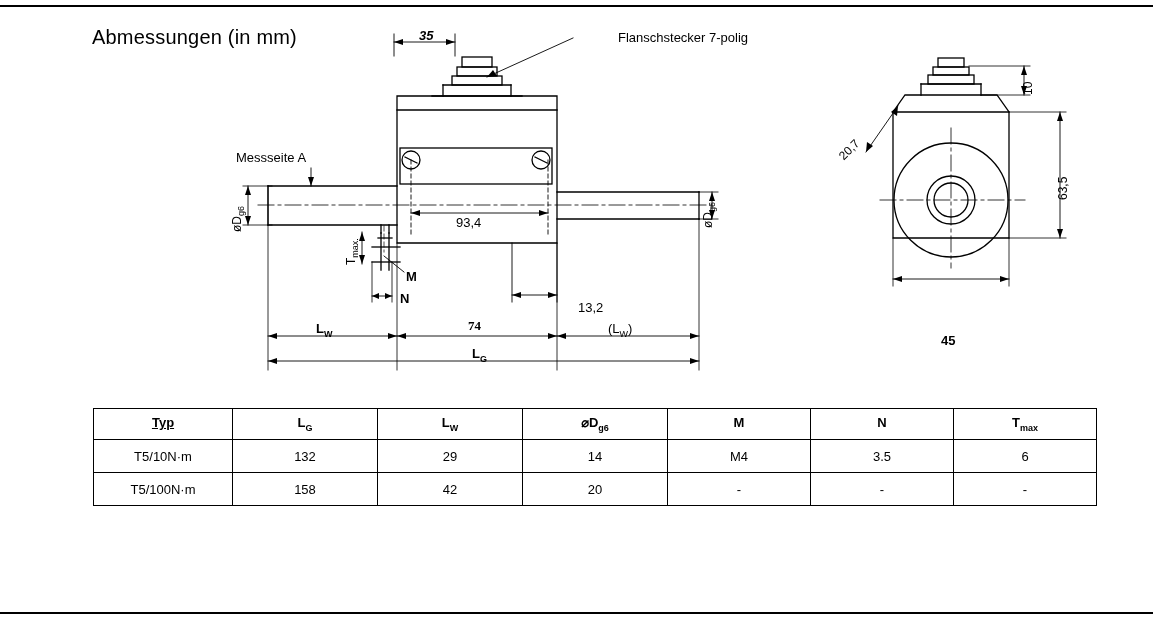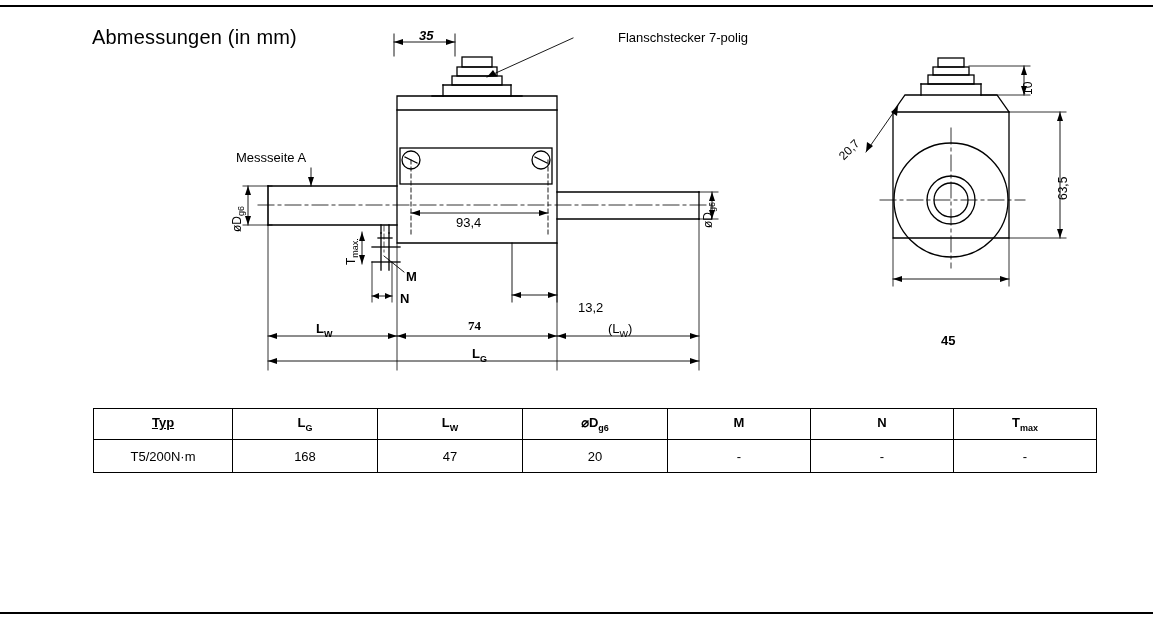--- a/index.html
+++ b/index.html
@@ -280,23 +280,32 @@
         <th class="c1"><span>L</span><sub>G</sub></th>
         <th class="c2"><span>L</span><sub>W</sub></th>
         <th class="c3"><span>⌀D</span><sub>g6</sub></th>
         <th class="c4"><span>M</span><sub></sub></th>
         <th class="c5"><span>N</span><sub></sub></th>
         <th class="c6"><span>T</span><sub>max</sub></th>
       </tr>
     </thead>
     <tbody>
       <tr>
-        <td>T5/200N·m</td>
-        <td>168</td>
-        <td>47</td>
+        <td>T5/10N·m</td>
+        <td>132</td>
+        <td>29</td>
+        <td>14</td>
+        <td>M4</td>
+        <td>3.5</td>
+        <td>6</td>
+      </tr>
+      <tr>
+        <td>T5/100N·m</td>
+        <td>158</td>
+        <td>42</td>
         <td>20</td>
         <td>-</td>
         <td>-</td>
         <td>-</td>
       </tr>
     </tbody>
   </table>
 
 </div>
 

